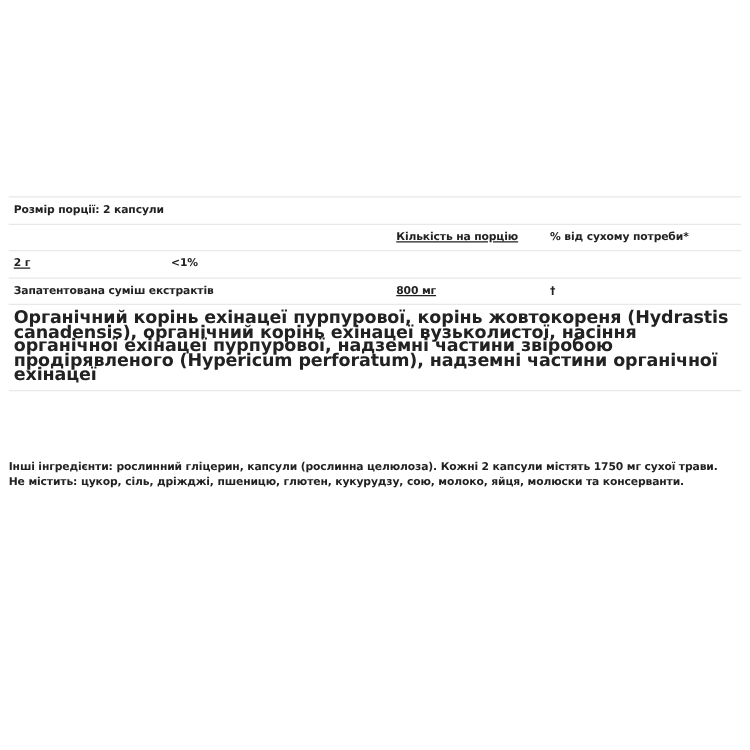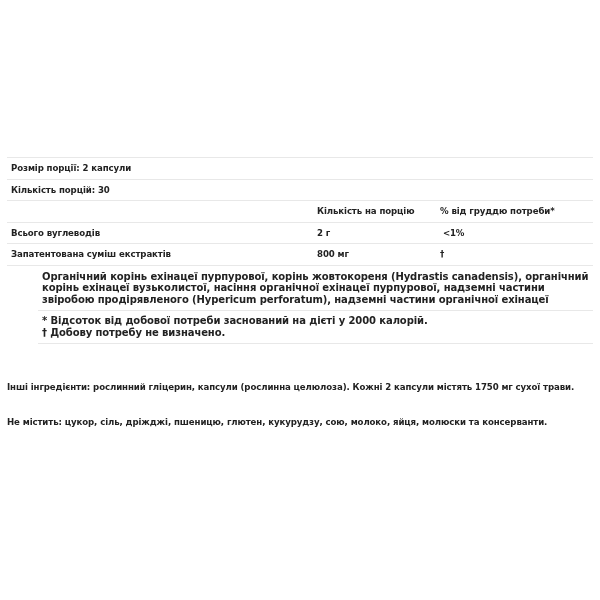--- a/index.html
+++ b/index.html
@@ -13,65 +13,57 @@
       position: absolute; left: 7px; top: 157px; width: 586px;
       border-top: 1px solid #e8e8e8;
     }
     .row {
       display: flex; align-items: center;
       border-bottom: 1px solid #e8e8e8;
       font-size: 8.6px; font-weight: 600; letter-spacing: -0.1px;
       height: 21.5px; padding-left: 4px;
     }
     .row .c1 { width: 306px; }
-    .row .c2 { width: 123px; }
+    .row .c2 { width: 123px; text-decoration: underline; }
     .row .c3 { flex: 1; }
     .block {
       border-bottom: 1px solid #e8e8e8;
-      font-size: 10px; font-weight: 600; line-height: 11.5px;
-      padding: 5px 4px 5px 4px; letter-spacing: -0.1px; margin-left: 31px;
+      font-size: 14px; font-weight: 600; line-height: 11.5px;
+      padding: 5px 4px 5px 4px; letter-spacing: -0.1px;
     }
     .block.fn { padding: 4px 4px 5px 4px; }
     .extra {
       position: absolute; left: 7px; top: 364px; width: 586px;
       font-size: 8.6px; font-weight: 600; line-height: 11.5px; letter-spacing: -0.1px;
     }
-    .extra p { margin-top: 18px; }
-    .extra p + p { margin-top: 23px; }
+    .extra p { margin-top: 5px; }
+    .extra p + p { margin-top: 0; }
   </style>
 </head>
 <body>
 
 <div class="page">
   <div class="facts">
     <div class="row">
       <span>Розмір порції: 2 капсули</span>
     </div>
     <div class="row">
-      <span>Кількість порцій: 30</span>
+      <span class="c1"></span>
+      <span class="c2">Кількість на порцію</span>
+      <span class="c3">% від сухому потреби*</span>
     </div>
     <div class="row">
-      <span class="c1"></span>
-      <span class="c2">Кількість на порцію</span>
-      <span class="c3">% від груддю потреби*</span>
-    </div>
-    <div class="row">
-      <span class="c1">Всього вуглеводів</span>
       <span class="c2">2 г</span>
       <span class="c3" style="white-space:pre"> &lt;1%</span>
     </div>
     <div class="row">
       <span class="c1">Запатентована суміш екстрактів</span>
       <span class="c2">800 мг</span>
       <span class="c3">†</span>
     </div>
     <div class="block">Органічний корінь ехінацеї пурпурової, корінь жовтокореня (Hydrastis canadensis), органічний корінь ехінацеї вузьколистої, насіння органічної ехінацеї пурпурової, надземні частини звіробою продірявленого (Hypericum perforatum), надземні частини органічної ехінацеї</div>
-    <div class="block fn">
-      <div>* Відсоток від добової потреби заснований на дієті у 2000 калорій.</div>
-      <div>† Добову потребу не визначено.</div>
-    </div>
   </div>
 
   <div class="extra">
     <p>Інші інгредієнти: рослинний гліцерин, капсули (рослинна целюлоза). Кожні 2 капсули містять 1750 мг сухої трави.</p>
     <p>Не містить: цукор, сіль, дріжджі, пшеницю, глютен, кукурудзу, сою, молоко, яйця, молюски та консерванти.</p>
   </div>
 </div>
 
 </body></html>

